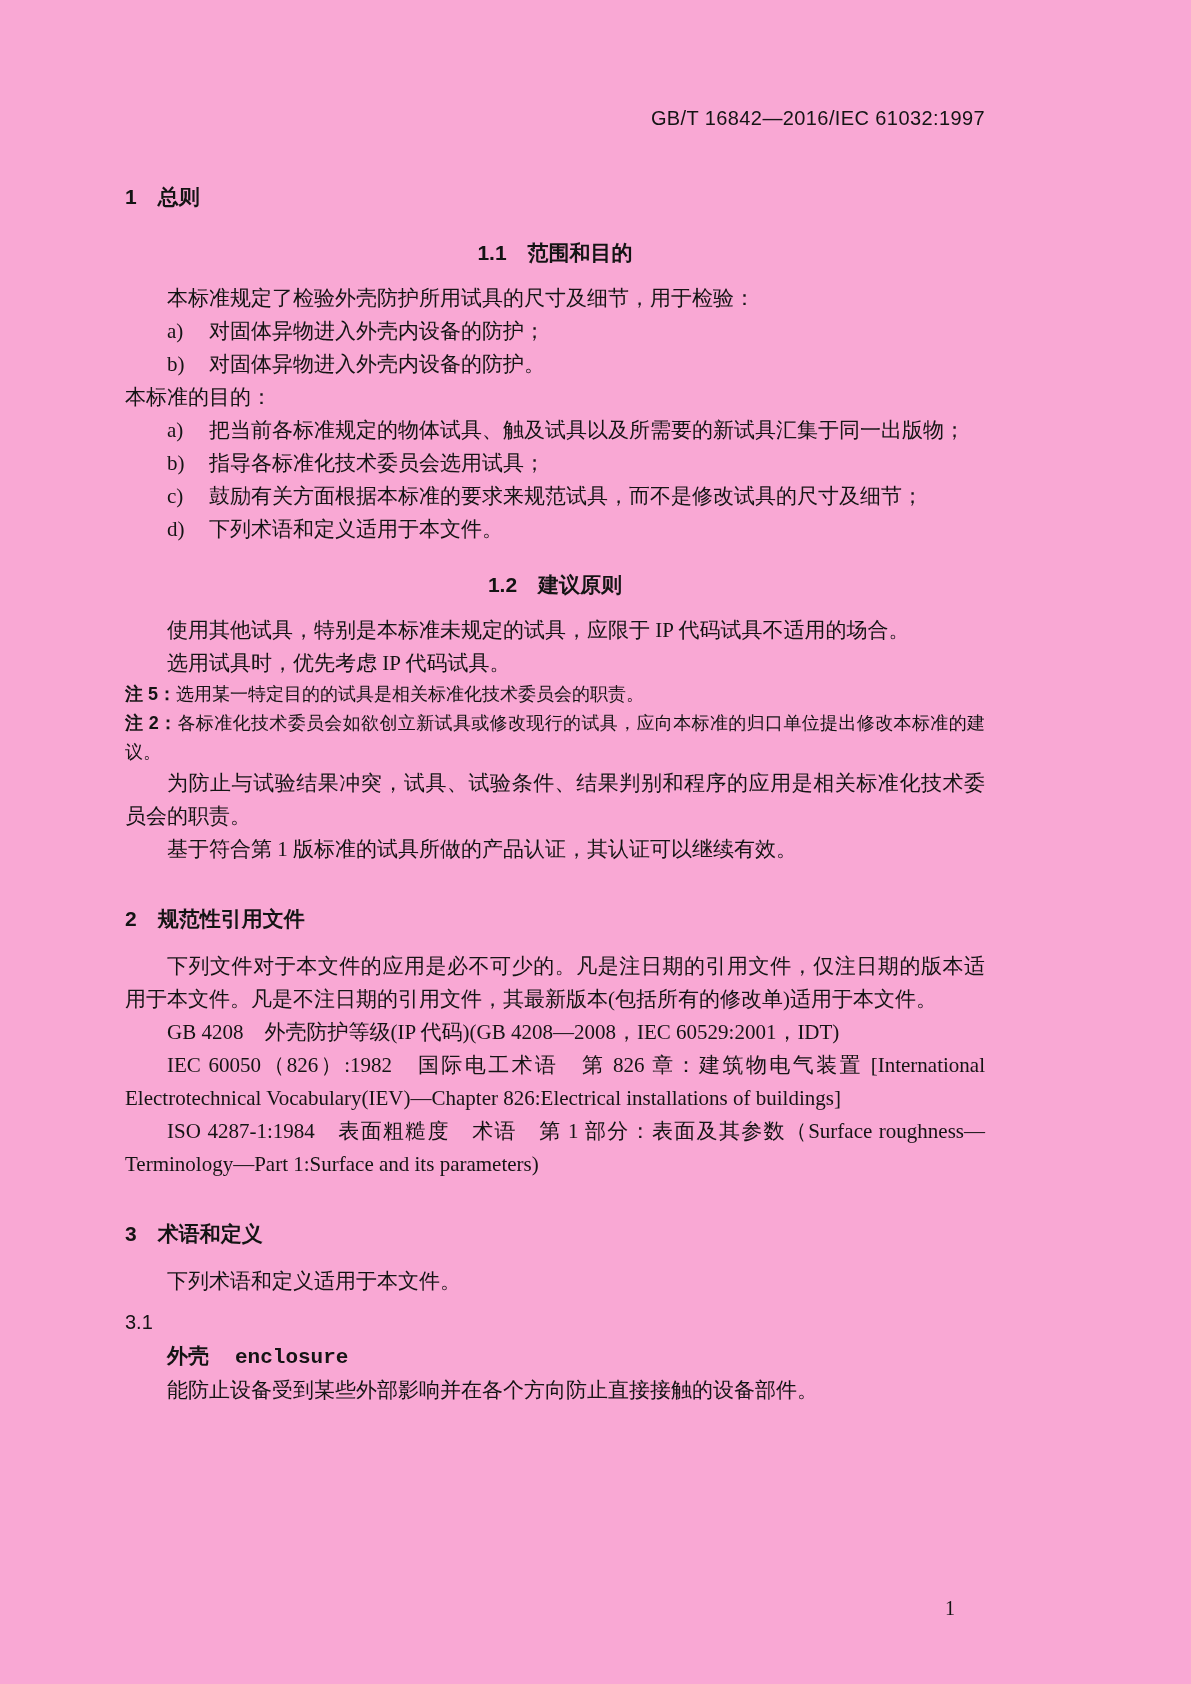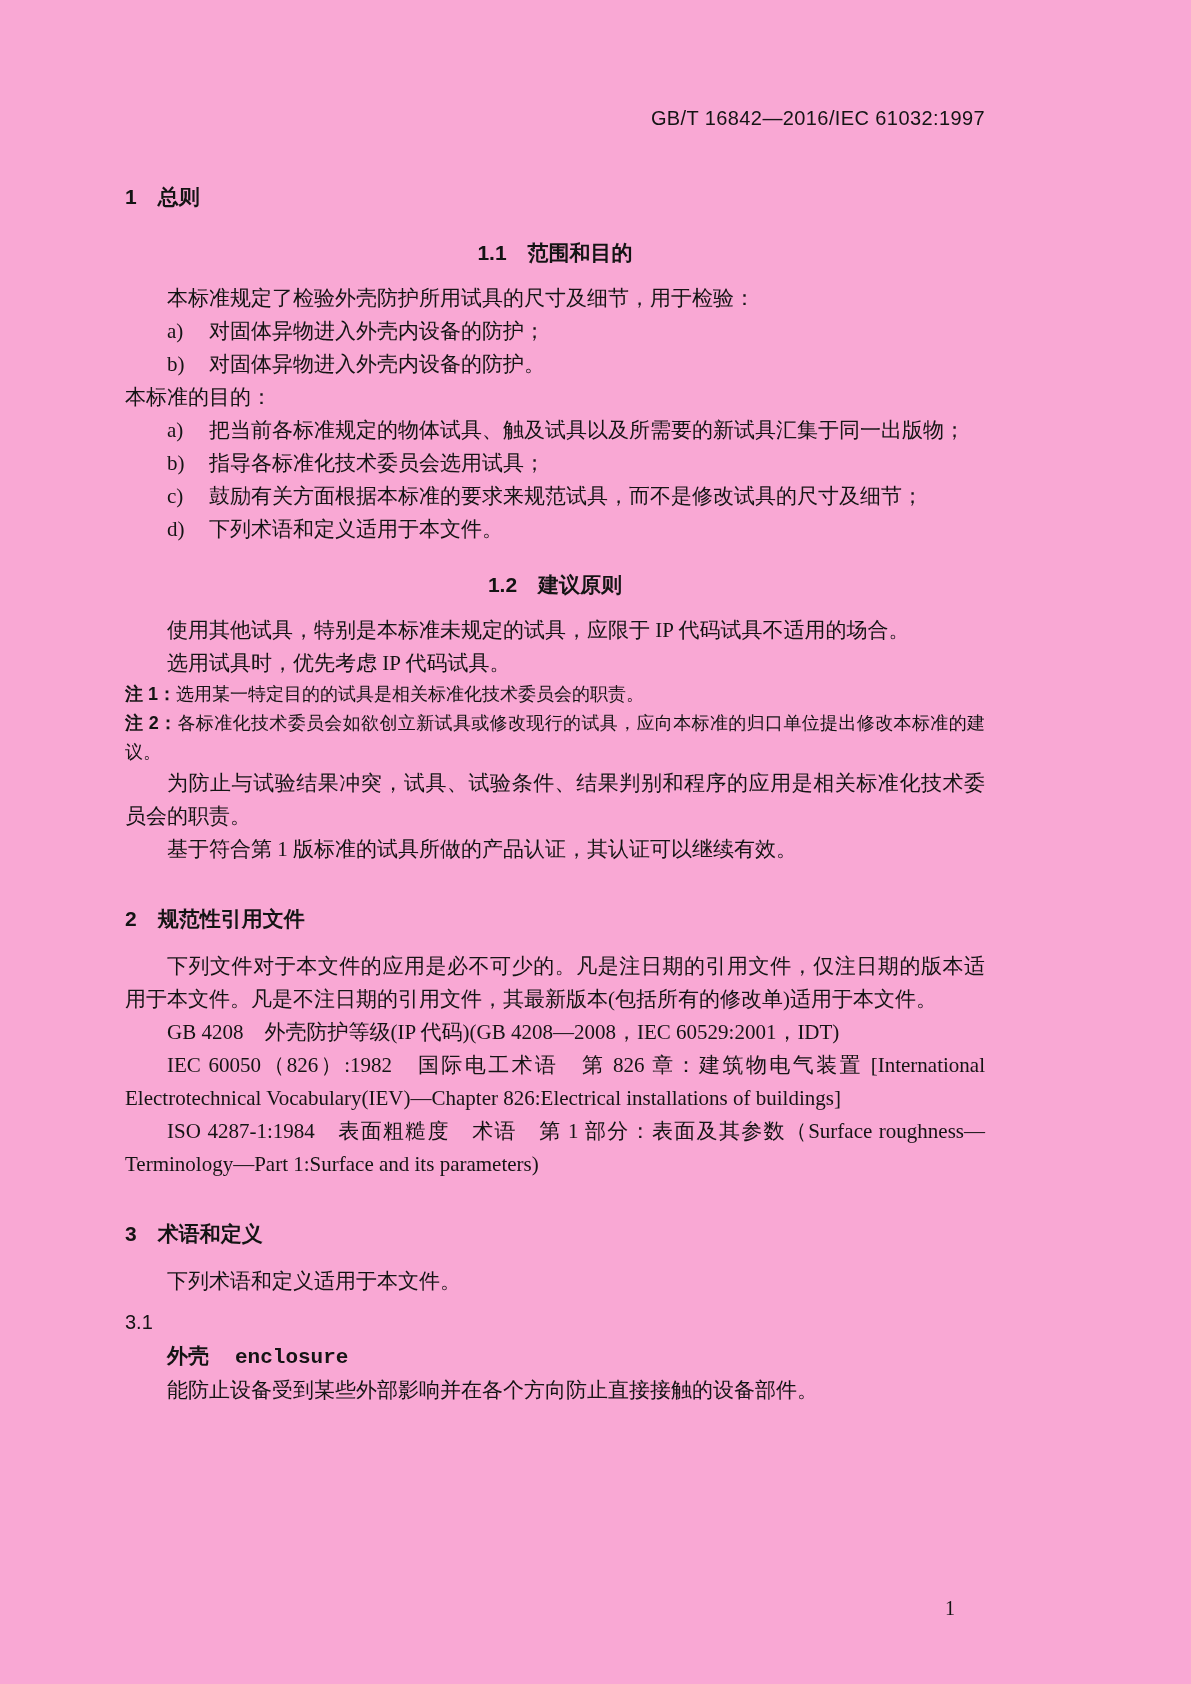--- a/index.html
+++ b/index.html
@@ -131,21 +131,21 @@
   <div class="list-item">
     <span class="li-label">d)</span>
     <span class="li-text">下列术语和定义适用于本文件。</span>
   </div>
 
   <h3 class="h-sub">1.2　建议原则</h3>
 
   <p class="indent">使用其他试具，特别是本标准未规定的试具，应限于 IP 代码试具不适用的场合。</p>
   <p class="indent">选用试具时，优先考虑 IP 代码试具。</p>
 
-  <p class="note"><span class="note-label">注 1：</span><span>选用某一特定目的的试具是相关标准化技术委员会的职责。</span></p>
+  <p class="note"><span class="note-label">注 5：</span><span>选用某一特定目的的试具是相关标准化技术委员会的职责。</span></p>
   <p class="note"><span class="note-label">注 2：</span><span>各标准化技术委员会如欲创立新试具或修改现行的试具，应向本标准的归口单位提出修改本标准的建议。</span></p>
 
   <p class="indent just">为防止与试验结果冲突，试具、试验条件、结果判别和程序的应用是相关标准化技术委员会的职责。</p>
   <p class="indent">基于符合第 1 版标准的试具所做的产品认证，其认证可以继续有效。</p>
 
   <h2 class="h-sec">2　规范性引用文件</h2>
 
   <p class="indent just">下列文件对于本文件的应用是必不可少的。凡是注日期的引用文件，仅注日期的版本适用于本文件。凡是不注日期的引用文件，其最新版本(包括所有的修改单)适用于本文件。</p>
   <p class="indent just">GB 4208　外壳防护等级(IP 代码)(GB 4208—2008，IEC 60529:2001，IDT)</p>
   <p class="indent just">IEC 60050（826）:1982　国际电工术语　第 826 章：建筑物电气装置 [International Electrotechnical Vocabulary(IEV)—Chapter 826:Electrical installations of buildings]</p>

